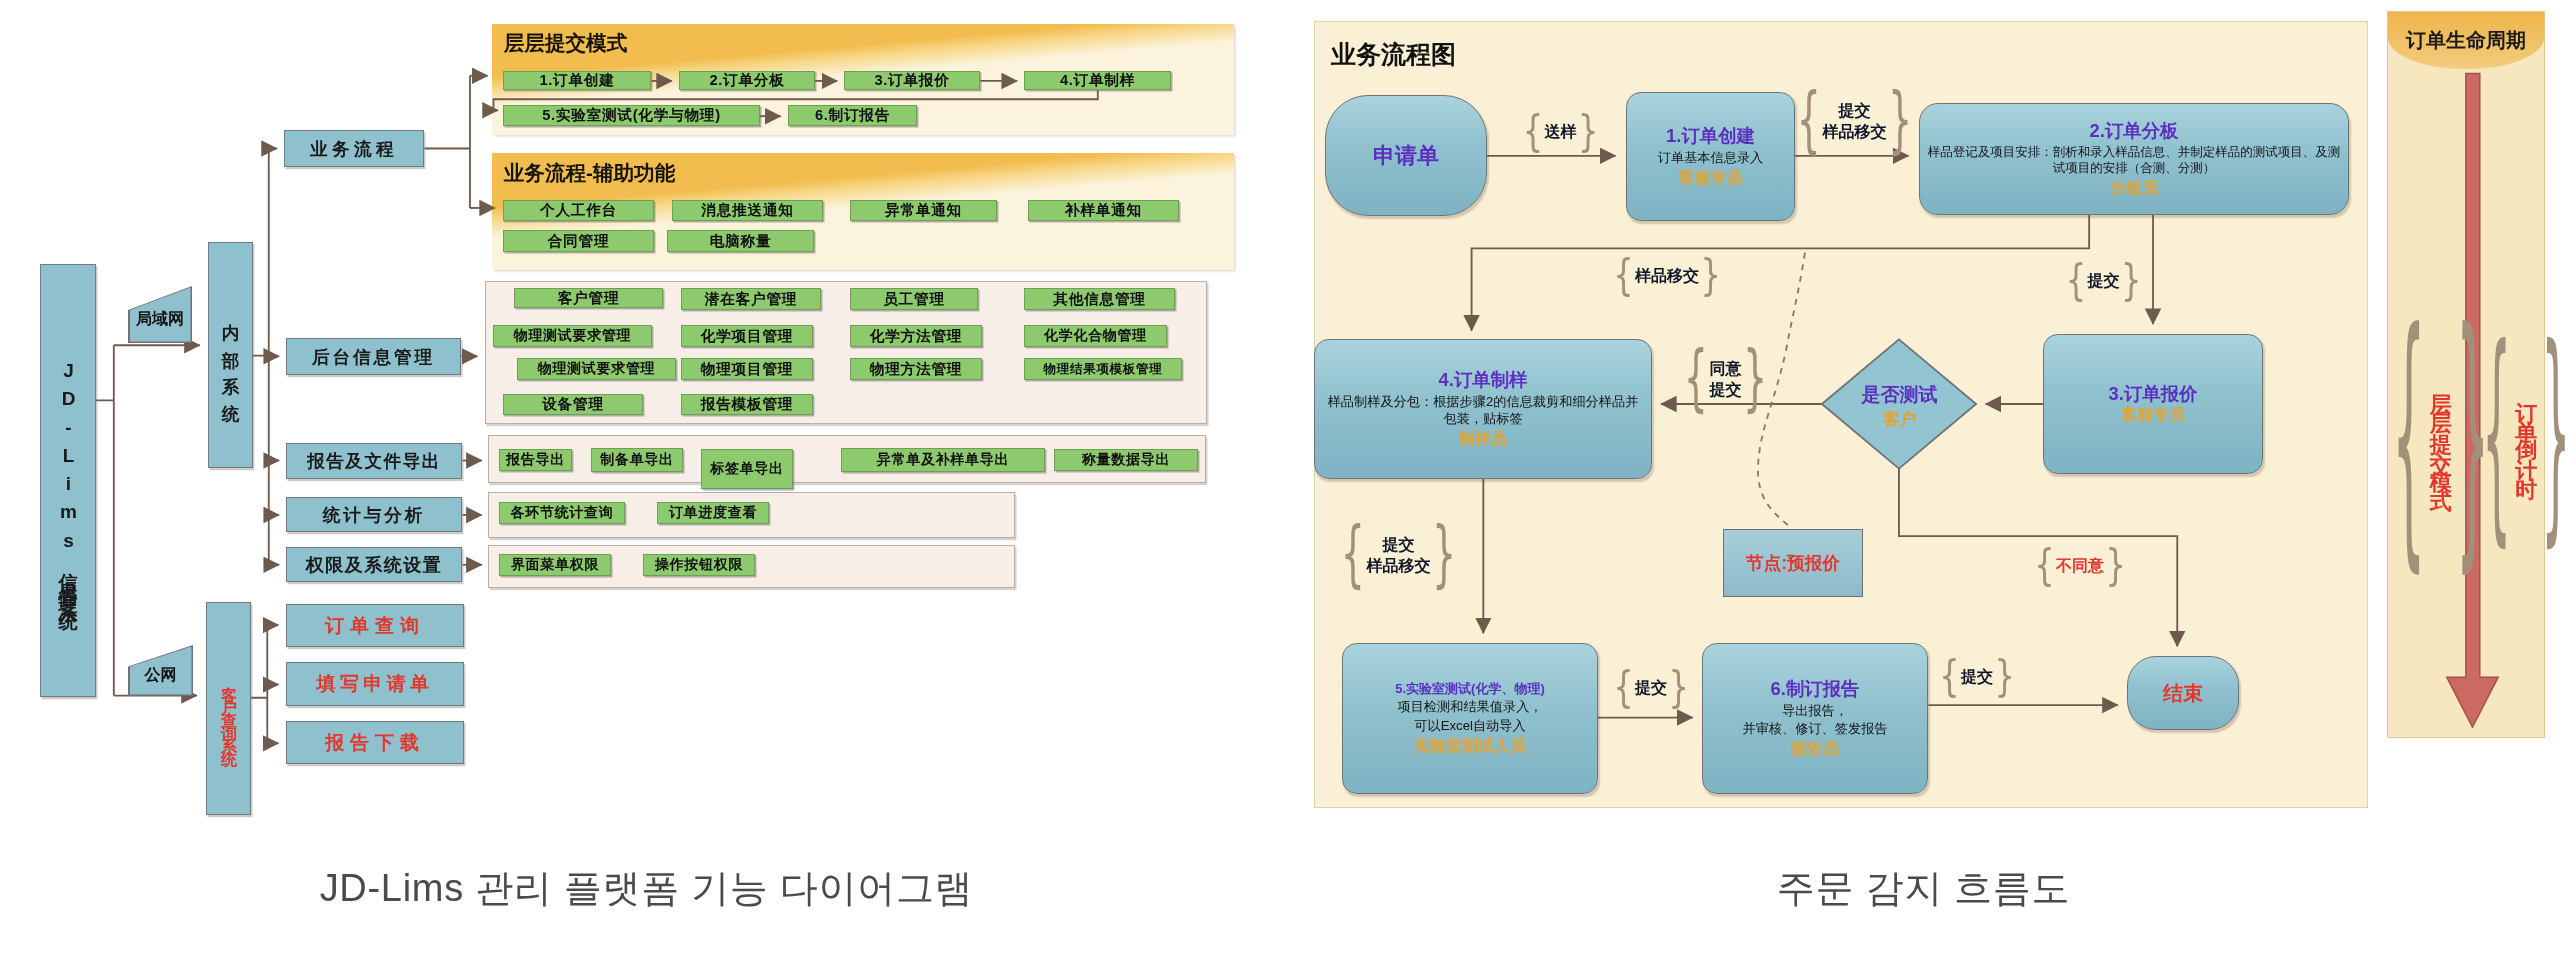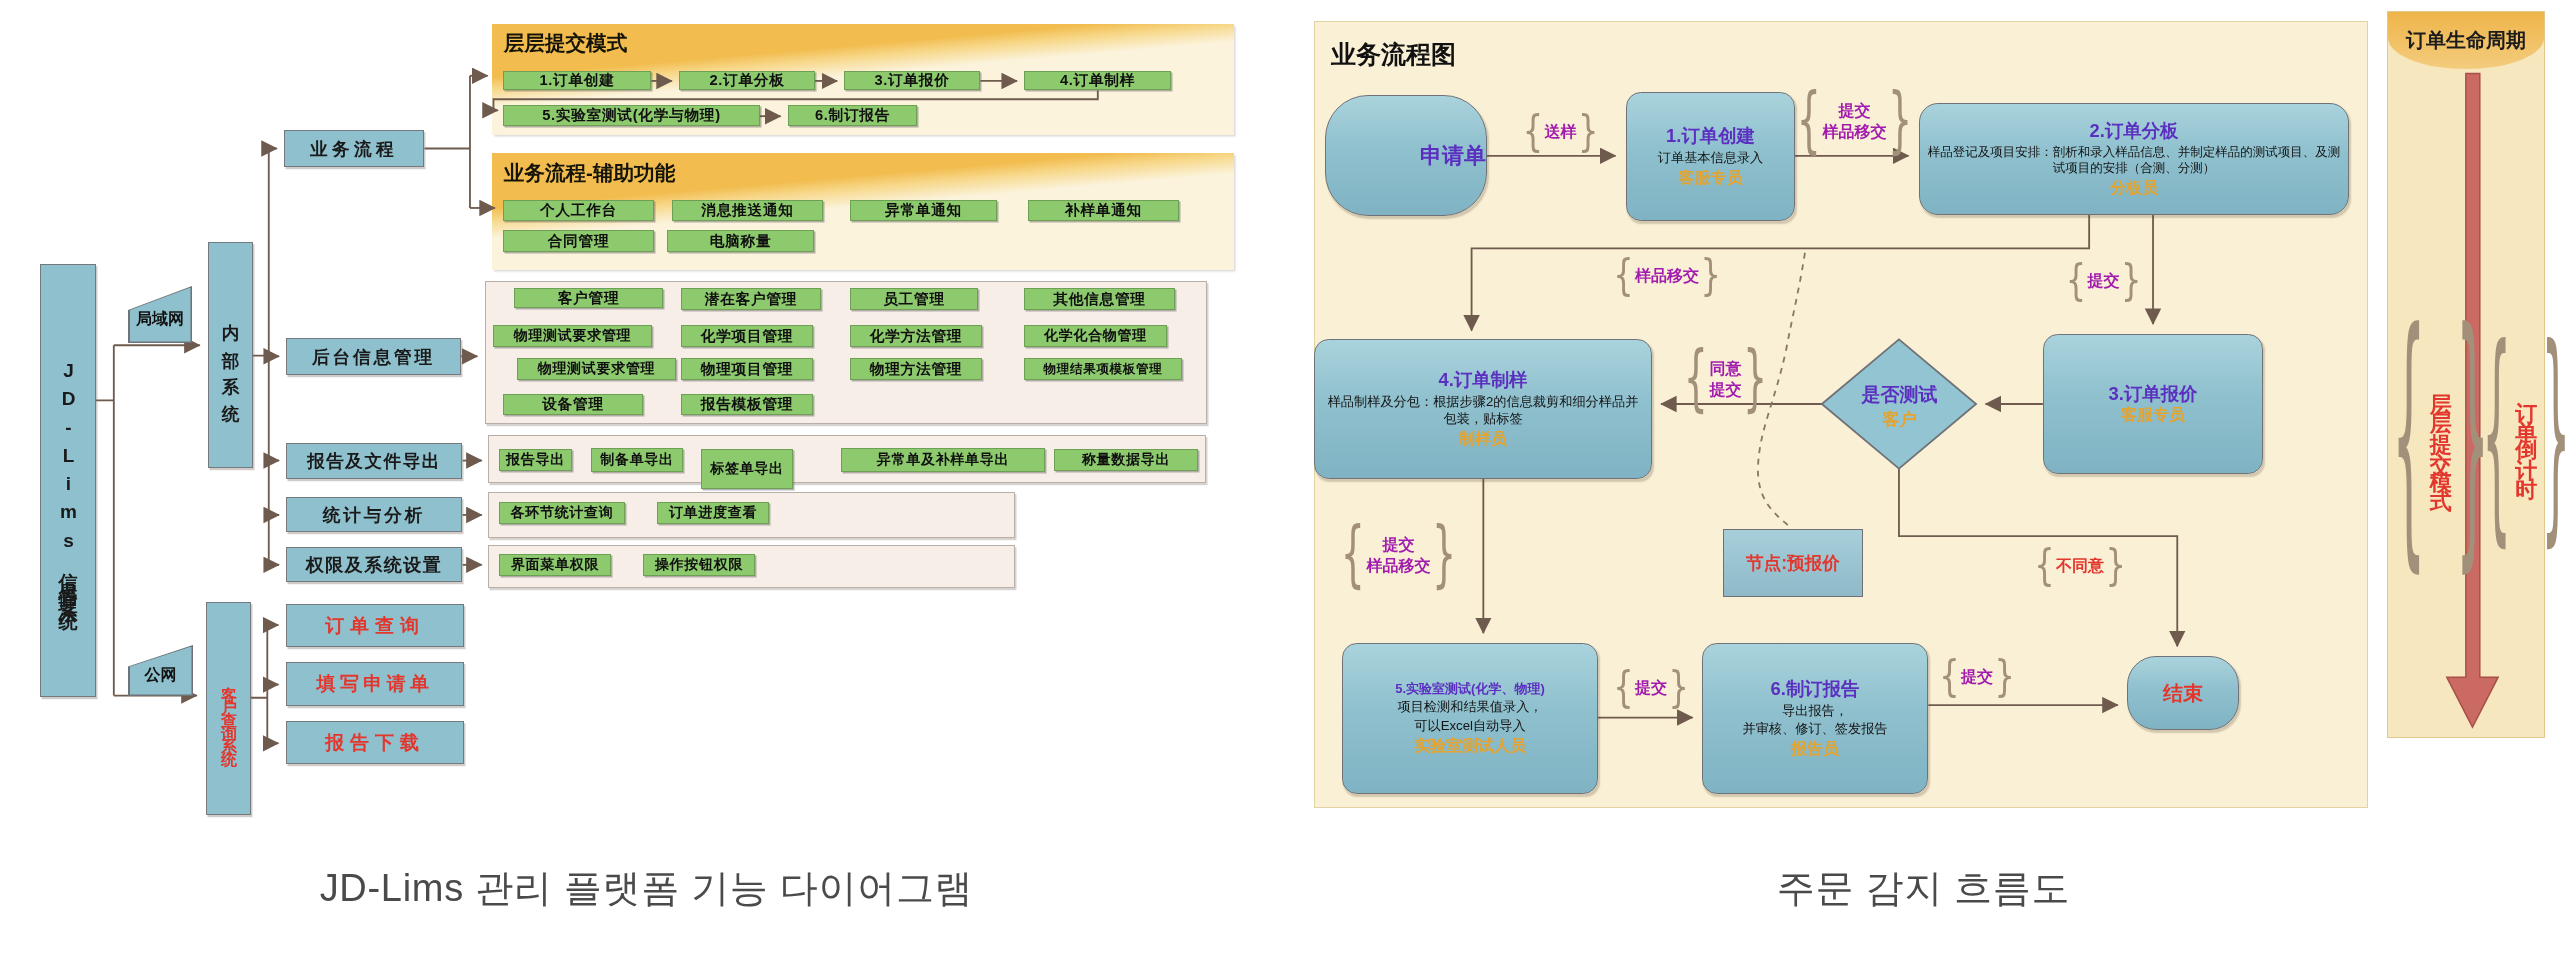--- a/index.html
+++ b/index.html
@@ -22,21 +22,21 @@
          display:flex;align-items:center;justify-content:center;font-weight:bold;color:#101010;
          font-size:14.7px;letter-spacing:0.7px;white-space:nowrap;}
   
   .flowpanel{background:#FAF0D5;border:1.5px solid #E4D3A2;}
   .fbox{background:linear-gradient(180deg,#A9D3DC 0%,#8FC0CE 45%,#7FB3C3 100%);
         border:1.5px solid #6F7277;border-radius:14.7px;display:flex;flex-direction:column;
         align-items:center;justify-content:center;text-align:center;box-shadow:1.5px 2.2px 1.5px rgba(90,80,60,.25);}
   .ftitle{color:#5B30C0;font-weight:bold;font-size:18.4px;line-height:1.2;}
   .fbody{color:#141414;font-size:13.2px;line-height:1.3;padding:1.5px 7.3px;}
   .frole{color:#E5A32E;font-weight:bold;font-size:16px;line-height:1.25;}
-  .blabel{display:flex;align-items:center;justify-content:center;gap:1.5px;color:#a21caf;font-weight:bold;
+  .blabel{display:flex;align-items:center;justify-content:center;gap:1.5px;color:#0f172a;font-weight:bold;
           font-size:16px;line-height:1.3;text-align:center;white-space:nowrap;}
   .blabel::before{content:"{";}
   .blabel::after{content:"}";}
   .blabel::before,.blabel::after{color:#A3907A;font-weight:400;font-size:32px;transform:scaleY(1.35);
           font-family:"DejaVu Sans",sans-serif;}
   .blabel.two::before,.blabel.two::after{font-size:38px;transform:scaleY(1.9);}
   .blabel.red{color:#E3372E;}
   .sidebar{background:#F7E7BE;border:0.7px solid #E0C88F;}
   .sidehead{position:absolute;left:0;top:0;width:100%;height:57px;
             background:linear-gradient(#EFB54A,#F3CC7E);border-radius:0 0 50% 50%/0 0 31px 31px;
@@ -173,21 +173,21 @@
 
   <div class="abs green" style="left:499px;top:502px;width:126px;height:22px;font-size:14px;">各环节统计查询</div>
   <div class="abs green" style="left:657px;top:502px;width:112px;height:22px;font-size:14px;">订单进度查看</div>
   <div class="abs green" style="left:499px;top:554px;width:112px;height:22px;font-size:14px;">界面菜单权限</div>
   <div class="abs green" style="left:643px;top:554px;width:112px;height:22px;font-size:14px;">操作按钮权限</div>
 
   <div class="abs bluebox redtext" style="left:286px;top:604px;width:178px;height:43px;font-size:19px;letter-spacing:5.9px;">订单查询</div>
   <div class="abs bluebox redtext" style="left:286px;top:662px;width:178px;height:44px;font-size:19px;letter-spacing:4.4px;">填写申请单</div>
   <div class="abs bluebox redtext" style="left:286px;top:721px;width:178px;height:43px;font-size:19px;letter-spacing:5.9px;">报告下载</div>
 
-  <div class="abs fbox" style="left:1325px;top:95px;width:162px;height:121px;border-radius:43px;align-items:flex-end;">
+  <div class="abs fbox" style="left:1325px;top:95px;width:162px;height:121px;border-radius:43px;">
     <span style="color:#5B30C0;font-weight:bold;font-size:22px;">申请单</span>
   </div>
 
   <div class="abs fbox" style="left:1626px;top:92px;width:169px;height:129px;">
     <span class="ftitle">1.订单创建</span>
     <span class="fbody">订单基本信息录入</span>
     <span class="frole">客服专员</span>
   </div>
 
   <div class="abs fbox" style="left:1919px;top:103px;width:430px;height:112px;border-radius:19px;">

